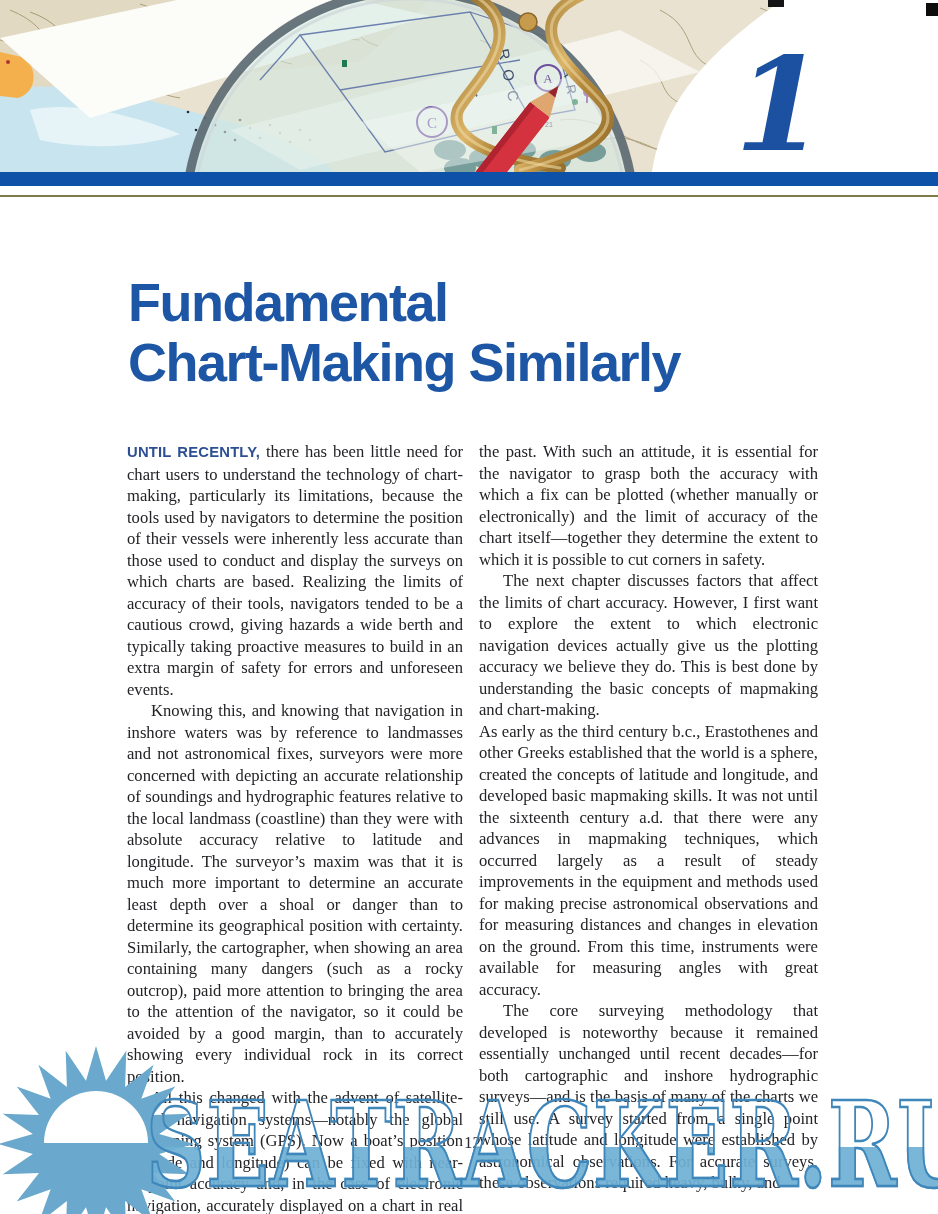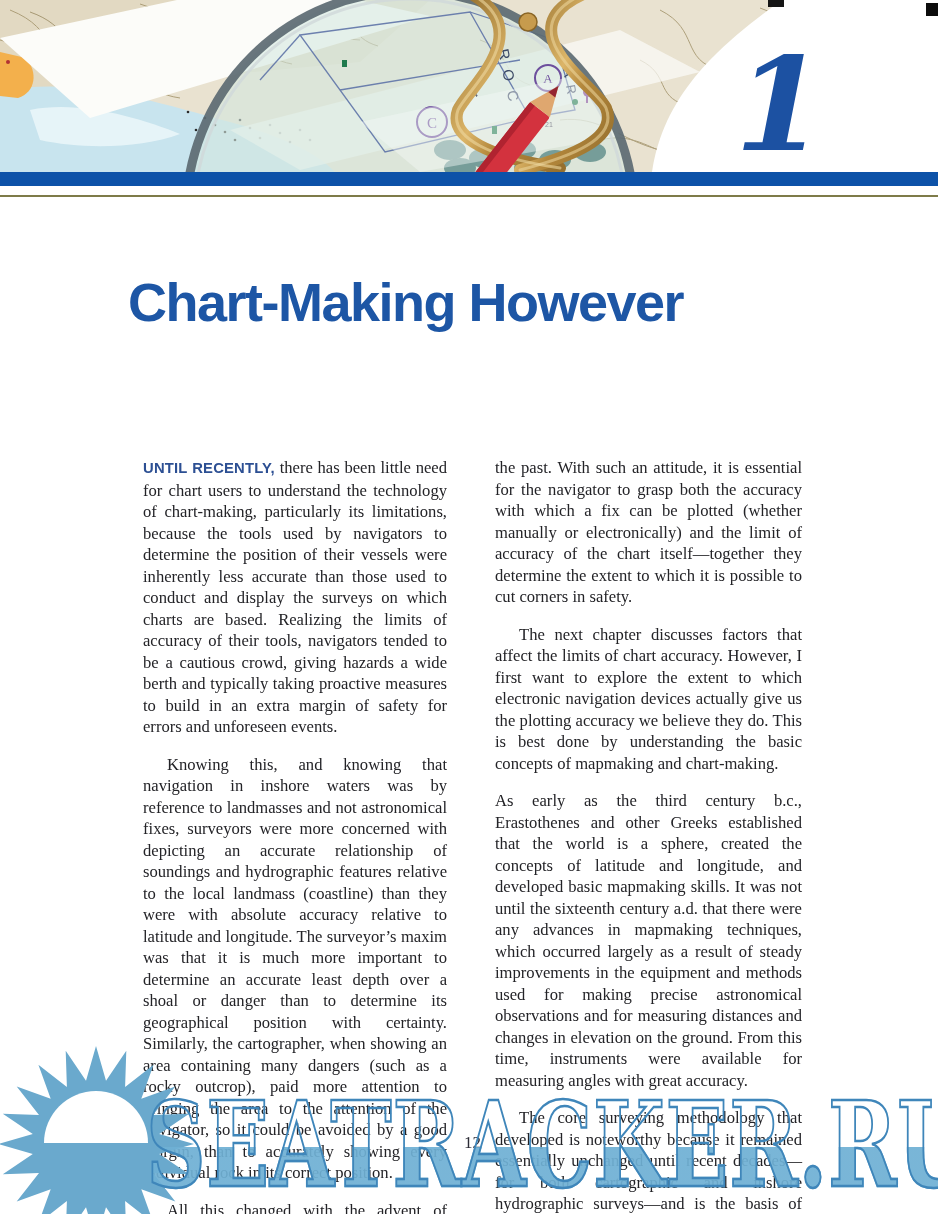--- a/index.html
+++ b/index.html
@@ -20,21 +20,21 @@
     font-family:"Liberation Sans",sans-serif;font-weight:bold;
     font-size:54px;line-height:60px;letter-spacing:-1.5px;color:var(--accent-blue);
   }
   .columns{
     position:absolute;left:127px;top:441px;width:691px;
     display:flex;gap:16px;
   }
   .col{width:336px;font-size:16.6px;line-height:21.5px;color:var(--body-text);
     text-align:justify;hyphens:auto;-webkit-hyphens:auto;}
   .col.right{width:339px;}
-  .col p{margin:16px;}
+  .col p{margin:0;}
   .col p.indent{text-indent:24px;}
   .lead-in{
     font-family:"Liberation Sans",sans-serif;font-weight:bold;
     font-size:14.8px;color:var(--leadin-blue);letter-spacing:.2px;
   }
   .section-heading{
     font-family:"Liberation Sans",sans-serif;font-weight:bold;
     font-size:21px;color:var(--heading-blue);letter-spacing:-.2px;
     margin:17px 0 12px 0;padding-bottom:8px;border-bottom:2px solid #8e8e86;
   }
@@ -195,21 +195,22 @@
     <rect x="768" y="0" width="16" height="7" fill="#151515"></rect>
     <rect x="926" y="3" width="12" height="13" fill="#0c0c0c"></rect>
     <text x="780" y="150" text-anchor="middle" font-family="DejaVu Serif, serif" font-style="italic" font-weight="bold" font-size="130" fill="#1c51a2">1</text>
   </g>
 </svg>
 
 <div class="blue-bar"></div>
 <div class="olive-rule"></div>
 
 <h1 class="chapter-title">
-    <span style="display:block">Chart-Making However</span>
+    <span style="display:block">Fundamental</span>
+    <span style="display:block">Chart-Making Similarly</span>
   </h1>
 
 <div class="columns">
   <div class="col left">
     <p><span class="lead-in">UNTIL RECENTLY,</span><span> there has been little need for chart users to understand the technology of chart-making, particularly its limitations, because the tools used by navigators to determine the position of their vessels were inherently less accurate than those used to conduct and display the surveys on which charts are based. Realizing the limits of accuracy of their tools, navigators tended to be a cautious crowd, giving hazards a wide berth and typically taking proactive measures to build in an extra margin of safety for errors and unforeseen events.</span></p>
     <p class="indent">Knowing this, and knowing that navigation in inshore waters was by reference to landmasses and not astronomical fixes, surveyors were more concerned with depicting an accurate relationship of soundings and hydrographic features relative to the local landmass (coastline) than they were with absolute accuracy relative to latitude and longitude. The surveyor’s maxim was that it is much more important to determine an accurate least depth over a shoal or danger than to determine its geographical position with certainty. Similarly, the cartographer, when showing an area containing many dangers (such as a rocky outcrop), paid more attention to bringing the area to the attention of the navigator, so it could be avoided by a good margin, than to accurately showing every individual rock in its correct position.</p>
     <p class="indent">All this changed with the advent of satellite-based navigation systems—notably the global positioning system (GPS). Now a boat’s position (latitude and longitude) can be fixed with near-pinpoint accuracy and, in the case of electronic navigation, accurately displayed on a chart in real time. This encourages many navigators (myself included) to “cut corners” more closely than they would have done in</p>
   </div>
   <div class="col right">
     <p>the past. With such an attitude, it is essential for the navigator to grasp both the accuracy with which a fix can be plotted (whether manually or electronically) and the limit of accuracy of the chart itself—together they determine the extent to which it is possible to cut corners in safety.</p>

